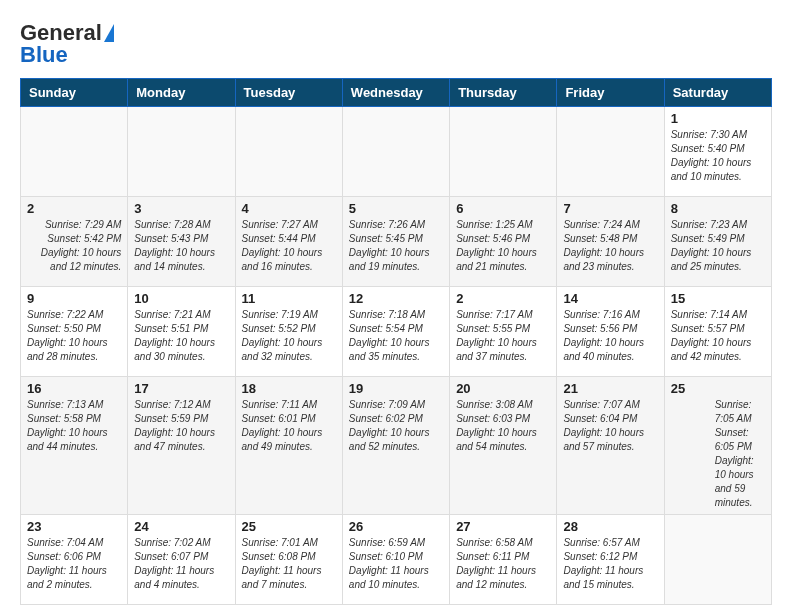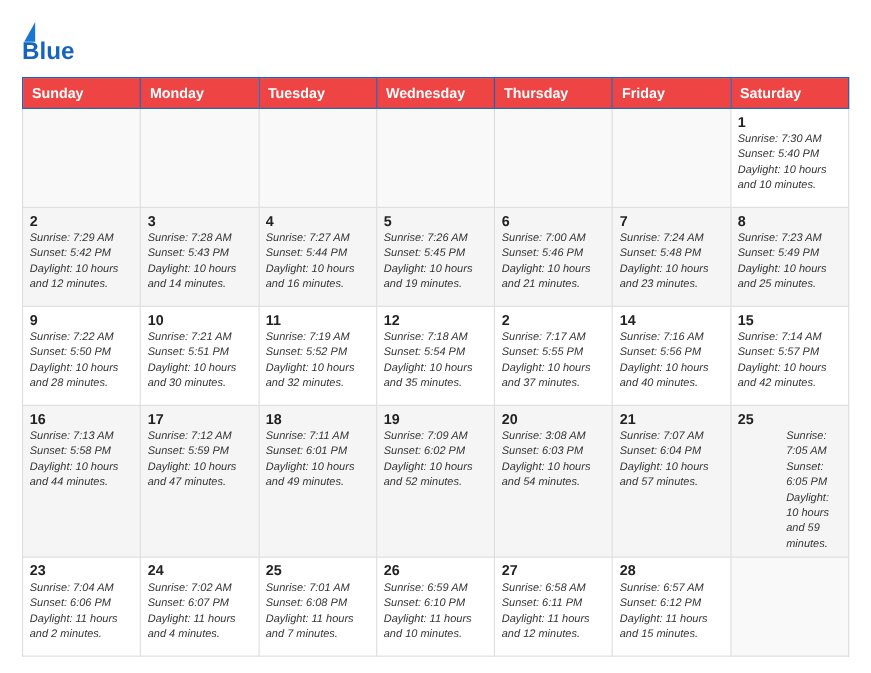--- a/index.html
+++ b/index.html
@@ -46,21 +46,21 @@
       font-size: 14px;
       font-weight: normal;
       color: #444;
     }
     .calendar {
       width: 100%;
       border-collapse: collapse;
       border: 1px solid #ccc;
     }
     .calendar th {
-      background: #ef4444;
+      background: #0c4a6e;
       color: #fff;
       font-size: 13px;
       font-weight: bold;
       padding: 6px 8px;
       text-align: left;
       border: 1px solid #1565c0;
     }
     .calendar td {
       width: 107px;
       vertical-align: top;
@@ -92,20 +92,21 @@
     .empty-cell {
       background: #f9f9f9 !important;
     }
   </style>
 </head>
 <body>
 
 <div class="header">
   <div class="logo">
     <div class="logo-row">
+      <span style="font-size:22px; font-weight:bold; color:#2c2c2c;">General</span>
       <span class="logo-triangle"></span>
     </div>
     <span style="font-size:22px; font-weight:bold; color:#1565c0; margin-top:-4px;">Blue</span>
   </div>
   <div class="title-block">
     <h1></h1>
     <h2></h2>
   </div>
 </div>
 
@@ -132,21 +133,21 @@
         <td>
           <span class="day-num">1</span>
           <div class="day-info" style="white-space: pre-line;">Sunrise: 7:30 AM
 Sunset: 5:40 PM
 Daylight: 10 hours and 10 minutes.</div>
         </td>
       </tr>
       <tr>
         <td>
           <span class="day-num">2</span>
-          <div class="day-info" style="white-space: pre-line;">Sunrise: 7:29 AM
+          <div class="day-info" style="white-space: pre-line; text-align: right;">Sunrise: 7:29 AM
 Sunset: 5:42 PM
 Daylight: 10 hours and 12 minutes.</div>
         </td>
         <td>
           <span class="day-num">3</span>
           <div class="day-info" style="white-space: pre-line;">Sunrise: 7:28 AM
 Sunset: 5:43 PM
 Daylight: 10 hours and 14 minutes.</div>
         </td>
         <td>
@@ -156,21 +157,21 @@
 Daylight: 10 hours and 16 minutes.</div>
         </td>
         <td>
           <span class="day-num">5</span>
           <div class="day-info" style="white-space: pre-line;">Sunrise: 7:26 AM
 Sunset: 5:45 PM
 Daylight: 10 hours and 19 minutes.</div>
         </td>
         <td>
           <span class="day-num">6</span>
-          <div class="day-info" style="white-space: pre-line;">Sunrise: 7:00 AM
+          <div class="day-info" style="white-space: pre-line;">Sunrise: 1:25 AM
 Sunset: 5:46 PM
 Daylight: 10 hours and 21 minutes.</div>
         </td>
         <td>
           <span class="day-num">7</span>
           <div class="day-info" style="white-space: pre-line;">Sunrise: 7:24 AM
 Sunset: 5:48 PM
 Daylight: 10 hours and 23 minutes.</div>
         </td>
         <td>

